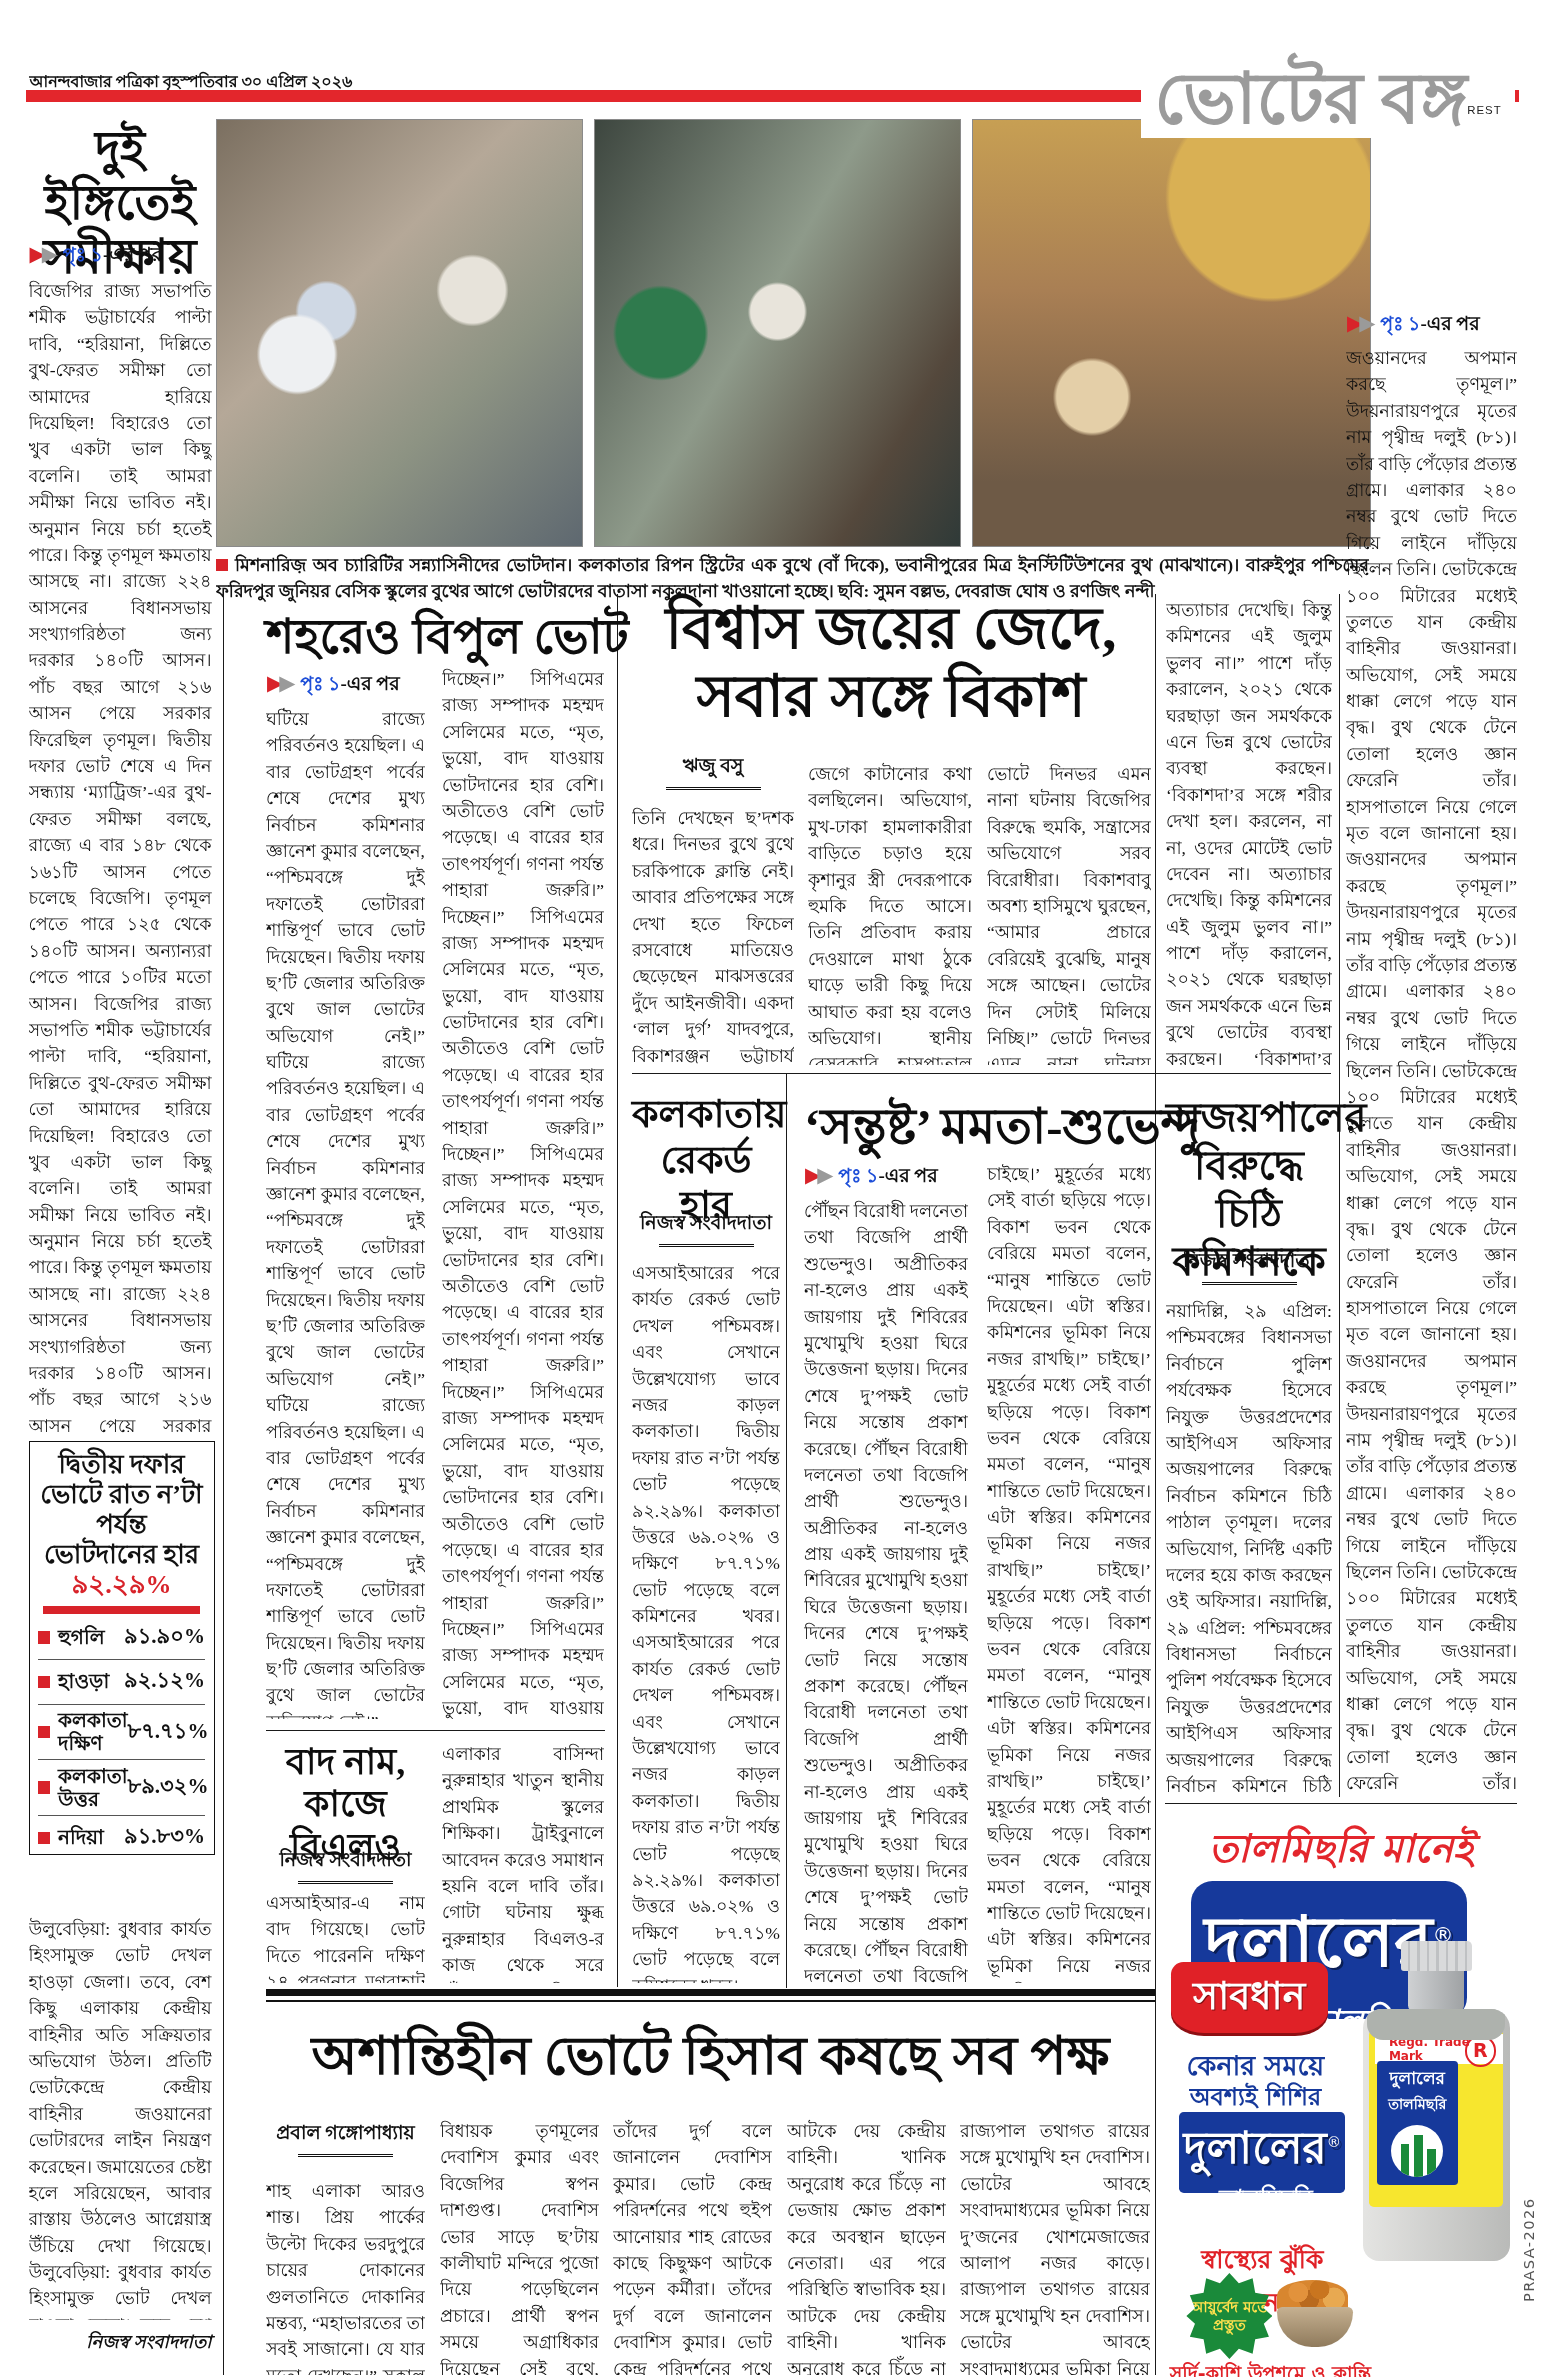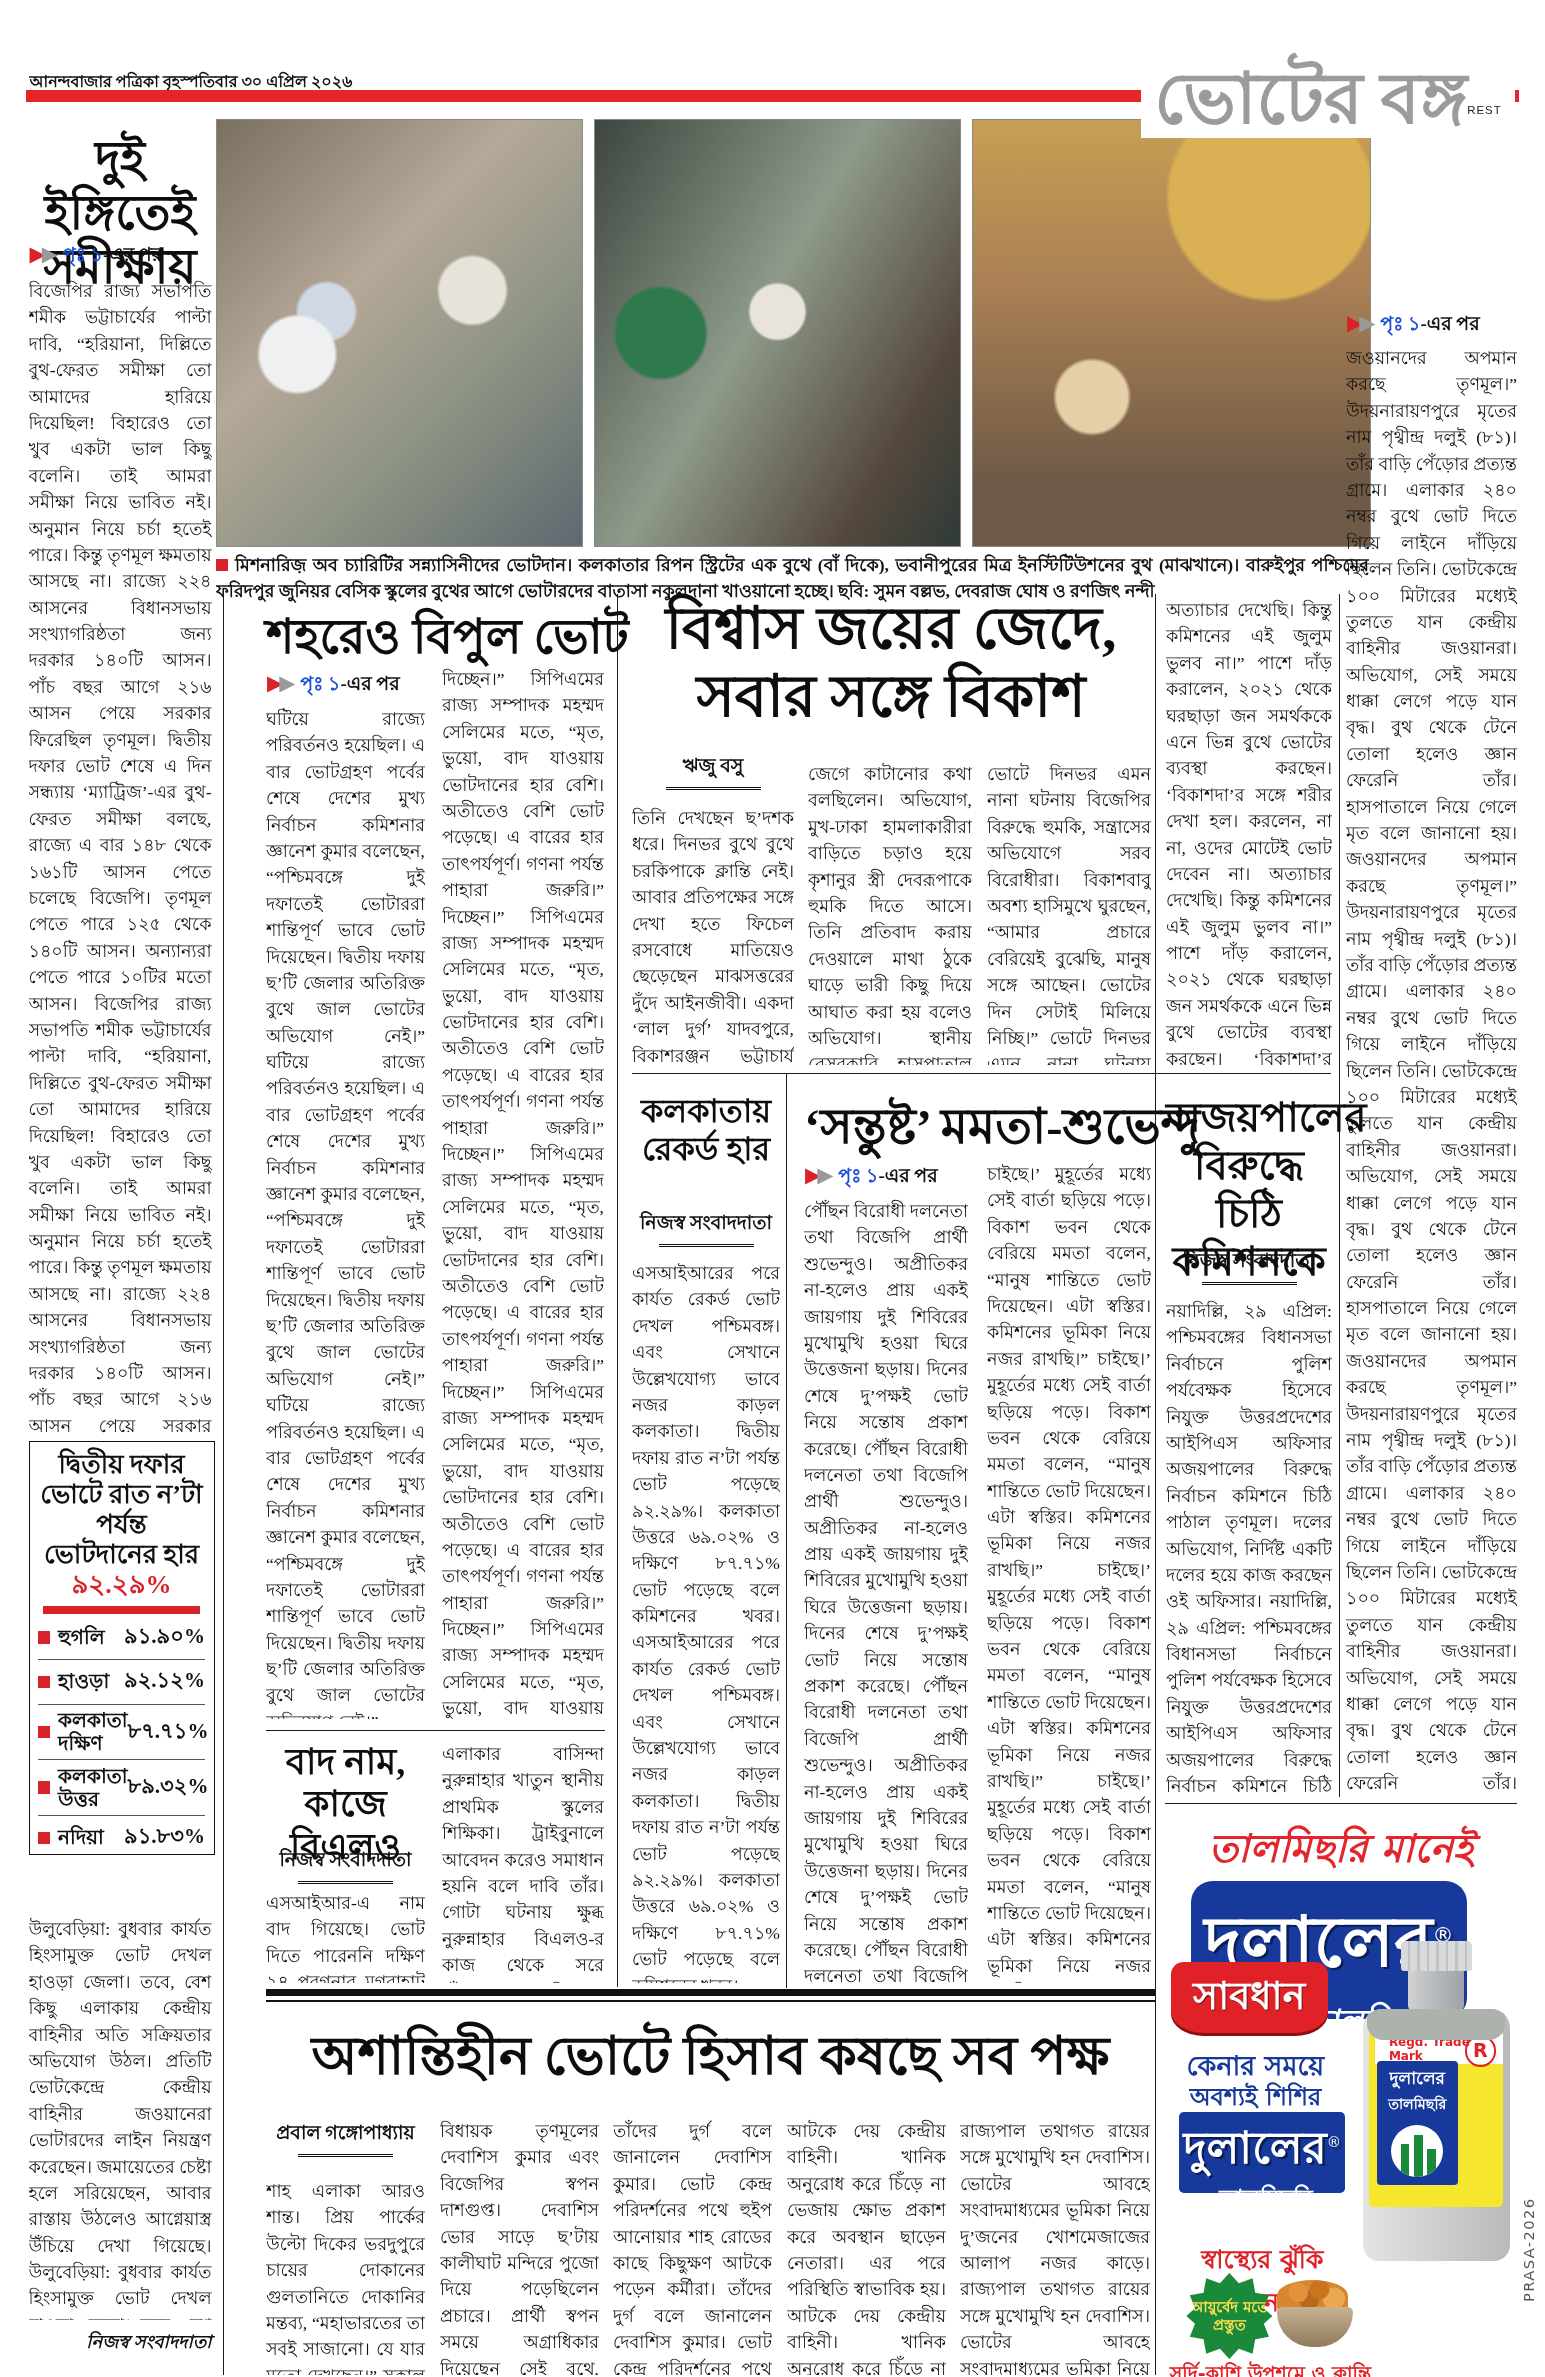--- a/index.html
+++ b/index.html
@@ -83,21 +83,21 @@
 
 <div class="page">
 
   <div class="abs dateline" style="left:29.5px;top:69px;">আনন্দবাজার পত্রিকা বৃহস্পতিবার ৩০ এপ্রিল ২০২৬</div>
   <div class="redband"></div>
   <div class="abs" style="left:1141px;top:44px;z-index:2;">
     <span class="section-title"><span>ভোটের বঙ্গ</span><span class="section-rest">REST</span></span>
   </div>
   <div class="abs pageno" style="left:1486px;top:46px;">৫</div>
 
-  <div class="abs headline" style="left:28.5px;top:132px;width:183px;font-size:48px;line-height:1.12;">
+  <div class="abs headline" style="left:28.5px;top:122px;width:183px;font-size:48px;line-height:1.12;">
     <div>দুই ইঙ্গিতেই</div>
     <div>সমীক্ষায়</div>
   </div>
   <div class="abs marker" style="left:29.5px;top:240px;">
     <span class="tri1">▶</span><span class="tri2">▶</span>
     <span class="pg">পৃঃ ১</span><span>-এর পর</span>
   </div>
   <div class="abs body-text" style="left:28.5px;top:278px;width:183px;height:1155px;">বিজেপির রাজ্য সভাপতি শমীক ভট্টাচার্যের পাল্টা দাবি, “হরিয়ানা, দিল্লিতে বুথ-ফেরত সমীক্ষা তো আমাদের হারিয়ে দিয়েছিল! বিহারেও তো খুব একটা ভাল কিছু বলেনি। তাই আমরা সমীক্ষা নিয়ে ভাবিত নই। অনুমান নিয়ে চর্চা হতেই পারে। কিন্তু তৃণমূল ক্ষমতায় আসছে না। রাজ্যে ২২৪ আসনের বিধানসভায় সংখ্যাগরিষ্ঠতা জন্য দরকার ১৪০টি আসন। পাঁচ বছর আগে ২১৬ আসন পেয়ে সরকার ফিরেছিল তৃণমূল। দ্বিতীয় দফার ভোট শেষে এ দিন সন্ধ্যায় ‘ম্যাট্রিজ’-এর বুথ-ফেরত সমীক্ষা বলছে, রাজ্যে এ বার ১৪৮ থেকে ১৬১টি আসন পেতে চলেছে বিজেপি। তৃণমূল পেতে পারে ১২৫ থেকে ১৪০টি আসন। অন্যান্যরা পেতে পারে ১০টির মতো আসন। বিজেপির রাজ্য সভাপতি শমীক ভট্টাচার্যের পাল্টা দাবি, “হরিয়ানা, দিল্লিতে বুথ-ফেরত সমীক্ষা তো আমাদের হারিয়ে দিয়েছিল! বিহারেও তো খুব একটা ভাল কিছু বলেনি। তাই আমরা সমীক্ষা নিয়ে ভাবিত নই। অনুমান নিয়ে চর্চা হতেই পারে। কিন্তু তৃণমূল ক্ষমতায় আসছে না। রাজ্যে ২২৪ আসনের বিধানসভায় সংখ্যাগরিষ্ঠতা জন্য দরকার ১৪০টি আসন। পাঁচ বছর আগে ২১৬ আসন পেয়ে সরকার ফিরেছিল তৃণমূল। দ্বিতীয় দফার ভোট শেষে এ দিন সন্ধ্যায় ‘ম্যাট্রিজ’-এর বুথ-ফেরত সমীক্ষা বলছে, রাজ্যে এ বার ১৪৮ থেকে ১৬১টি আসন পেতে চলেছে বিজেপি। তৃণমূল পেতে পারে ১২৫ থেকে ১৪০টি আসন। অন্যান্যরা পেতে পারে ১০টির মতো আসন।</div>
 
   <div class="abs statsbox" style="left:28.5px;top:1441px;width:186px;height:414px;">
@@ -193,21 +193,21 @@
   </div>
   <div class="abs" style="left:632px;top:751px;width:162px;">
     <div class="byline">ঋজু বসু</div>
     <div class="byline-rule"></div>
   </div>
   <div class="abs body-text" style="left:632px;top:805px;width:162px;height:261px;">তিনি দেখছেন ছ’দশক ধরে। দিনভর বুথে বুথে চরকিপাকে ক্লান্তি নেই। আবার প্রতিপক্ষের সঙ্গে দেখা হতে ফিচেল রসবোধে মাতিয়েও ছেড়েছেন মাঝসত্তরের দুঁদে আইনজীবী। একদা ‘লাল দুর্গ’ যাদবপুরে, বিকাশরঞ্জন ভট্টাচার্য নামটা শুনে হতাশ হওয়ার লোক কমই।</div>
   <div class="abs body-text" style="left:808px;top:761px;width:164px;height:304px;">জেগে কাটানোর কথা বলছিলেন। অভিযোগ, মুখ-ঢাকা হামলাকারীরা বাড়িতে চড়াও হয়ে কৃশানুর স্ত্রী দেবরূপাকে হুমকি দিতে আসে। তিনি প্রতিবাদ করায় দেওয়ালে মাথা ঠুকে ঘাড়ে ভারী কিছু দিয়ে আঘাত করা হয় বলেও অভিযোগ। স্থানীয় বেসরকারি হাসপাতাল দেবরূপাকে ভর্তি রাখতে চাইলেও নিজ দায়িত্বে বেরিয়ে বুথে হাজির তিনি।</div>
   <div class="abs body-text" style="left:987px;top:761px;width:164px;height:304px;">ভোটে দিনভর এমন নানা ঘটনায় বিজেপির বিরুদ্ধে হুমকি, সন্ত্রাসের অভিযোগে সরব বিরোধীরা। বিকাশবাবু অবশ্য হাসিমুখে ঘুরছেন, “আমার প্রচারে বেরিয়েই বুঝেছি, মানুষ সঙ্গে আছেন। ভোটের দিন সেটাই মিলিয়ে নিচ্ছি।” ভোটে দিনভর এমন নানা ঘটনায় বিজেপির বিরুদ্ধে হুমকি, সন্ত্রাসের অভিযোগে সরব বিরোধীরা। বিকাশবাবু অবশ্য হাসিমুখে ঘুরছেন, “আমার প্রচারে বেরিয়েই বুঝেছি, মানুষ সঙ্গে আছেন। ভোটের দিন সেটাই মিলিয়ে নিচ্ছি।”</div>
   <div class="abs body-text" style="left:1166px;top:597px;width:166px;height:468px;">অত্যাচার দেখেছি। কিন্তু কমিশনের এই জুলুম ভুলব না।” পাশে দাঁড় করালেন, ২০২১ থেকে ঘরছাড়া জন সমর্থককে এনে ভিন্ন বুথে ভোটের ব্যবস্থা করছেন। ‘বিকাশদা’র সঙ্গে শরীর দেখা হল। করলেন, না না, ওদের মোটেই ভোট দেবেন না। অত্যাচার দেখেছি। কিন্তু কমিশনের এই জুলুম ভুলব না।” পাশে দাঁড় করালেন, ২০২১ থেকে ঘরছাড়া জন সমর্থককে এনে ভিন্ন বুথে ভোটের ব্যবস্থা করছেন। ‘বিকাশদা’র সঙ্গে শরীর দেখা হল। করলেন, না না, ওদের মোটেই ভোট দেবেন না।</div>
 
-  <div class="abs headline" style="left:632px;top:1092px;width:148px;font-size:32px;line-height:1.2;">
+  <div class="abs headline" style="left:632px;top:1092px;width:148px;font-size:38px;line-height:1.2;">
     <div>কলকাতায়</div>
     <div>রেকর্ড হার</div>
   </div>
   <div class="abs" style="left:632px;top:1208px;width:148px;">
     <div class="byline">নিজস্ব সংবাদদাতা</div>
     <div class="byline-rule"></div>
   </div>
   <div class="abs body-text" style="left:632px;top:1260px;width:148px;height:723px;">এসআইআরের পরে কার্যত রেকর্ড ভোট দেখল পশ্চিমবঙ্গ। এবং সেখানে উল্লেখযোগ্য ভাবে নজর কাড়ল কলকাতা। দ্বিতীয় দফায় রাত ন’টা পর্যন্ত ভোট পড়েছে ৯২.২৯%। কলকাতা উত্তরে ৬৯.০২% ও দক্ষিণে ৮৭.৭১% ভোট পড়েছে বলে কমিশনের খবর। এসআইআরের পরে কার্যত রেকর্ড ভোট দেখল পশ্চিমবঙ্গ। এবং সেখানে উল্লেখযোগ্য ভাবে নজর কাড়ল কলকাতা। দ্বিতীয় দফায় রাত ন’টা পর্যন্ত ভোট পড়েছে ৯২.২৯%। কলকাতা উত্তরে ৬৯.০২% ও দক্ষিণে ৮৭.৭১% ভোট পড়েছে বলে কমিশনের খবর।</div>
 
   <div class="abs headline" style="left:804px;top:1089px;width:347px;font-size:49px;white-space:nowrap;">‘সন্তুষ্ট’ মমতা-শুভেন্দু</div>

